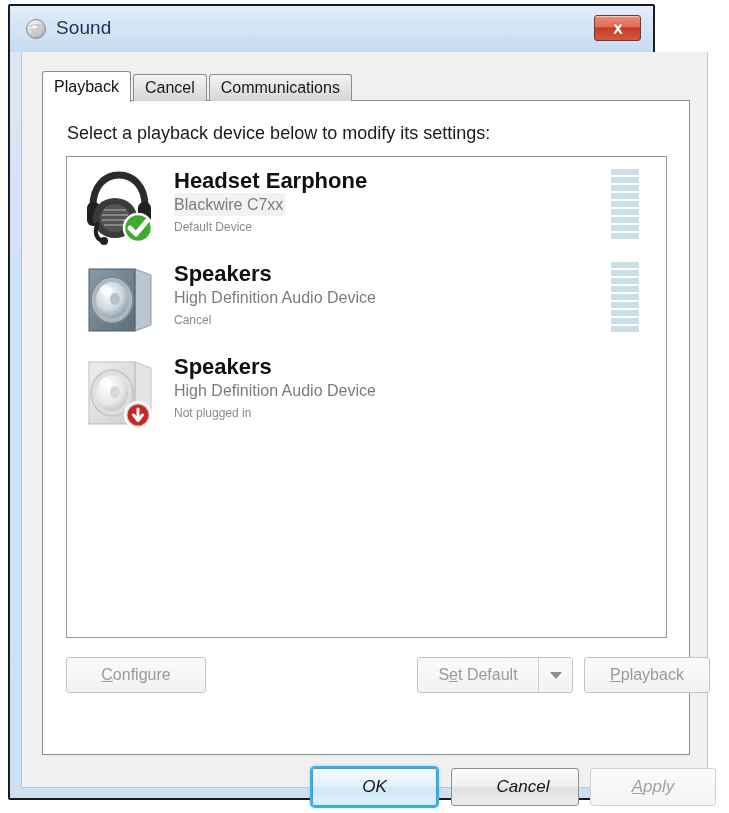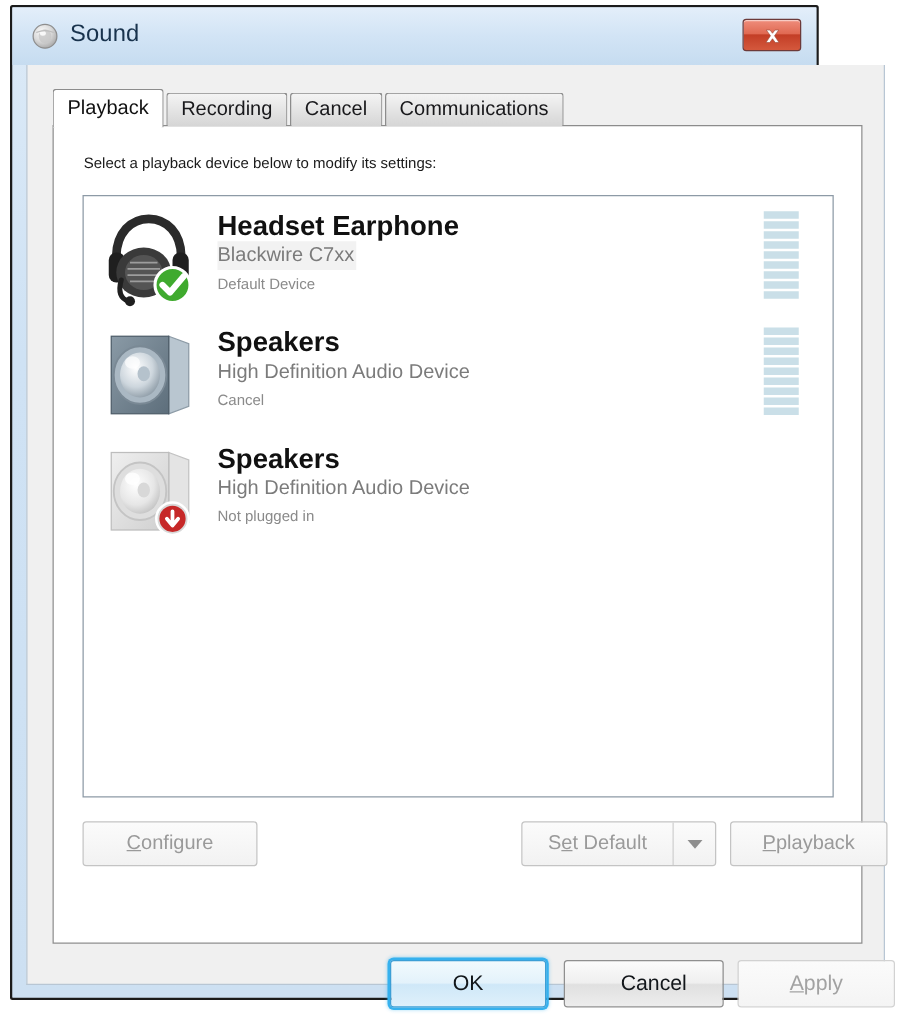--- a/index.html
+++ b/index.html
@@ -108,21 +108,21 @@
     left: 20px; top: 48px;
     width: 648px; height: 655px;
     background: #ffffff;
     border: 1px solid #8c8c8c;
     z-index: 2;
   }
 
   #instruction {
     position: absolute;
     left: 24px; top: 22px;
-    font-size: 12px;
+    font-size: 18px;
     color: #1a1a1a;
     white-space: nowrap;
   }
 
   
   #device-list {
     position: absolute;
     left: 23px; top: 55px;
     width: 601px; height: 482px;
     background: #ffffff;
@@ -230,20 +230,21 @@
   }
   .dlg-btn {
     position: absolute;
     top: 8px;
     height: 38px;
     border-radius: 3px;
     font-size: 17px;
     display: flex; align-items: center; justify-content: center;
     white-space: nowrap;
     cursor: pointer;
+    font-style: italic;
   }
   #ok-button {
     left: 290px; width: 125px;
     border: 1px solid #3c9fd6;
     background: linear-gradient(to bottom, #f2fafd 0%, #e3f2fb 48%, #cfe8f8 52%, #dff0fb 100%);
     box-shadow: 0 0 0 2px #36b1ee, 0 0 3px 2px rgba(54,177,238,.45);
     color: #12161a;
   }
   #cancel-button {
     left: 429px; width: 128px;
@@ -288,23 +289,20 @@
         <path d="M4 3 L7 3 L9 5.6 L11 3 L14 3 L10.6 7.6 L14.2 13 L11.2 13 L9 10 L6.8 13 L3.8 13 L7.4 7.6 Z" fill="#ffffff" stroke="#9c4a39" stroke-width=".5"></path>
       </svg>
     </div>
   </div>
 
   <div id="client">
 
     <div id="tab-strip">
       <div class="tab active">
         <span>Playback</span>
-      </div>
-      <div class="tab">
-        <span>Recording</span>
       </div>
       <div class="tab">
         <span>Cancel</span>
       </div>
       <div class="tab">
         <span>Communications</span>
       </div>
     </div>
 
     <div id="tab-page">

